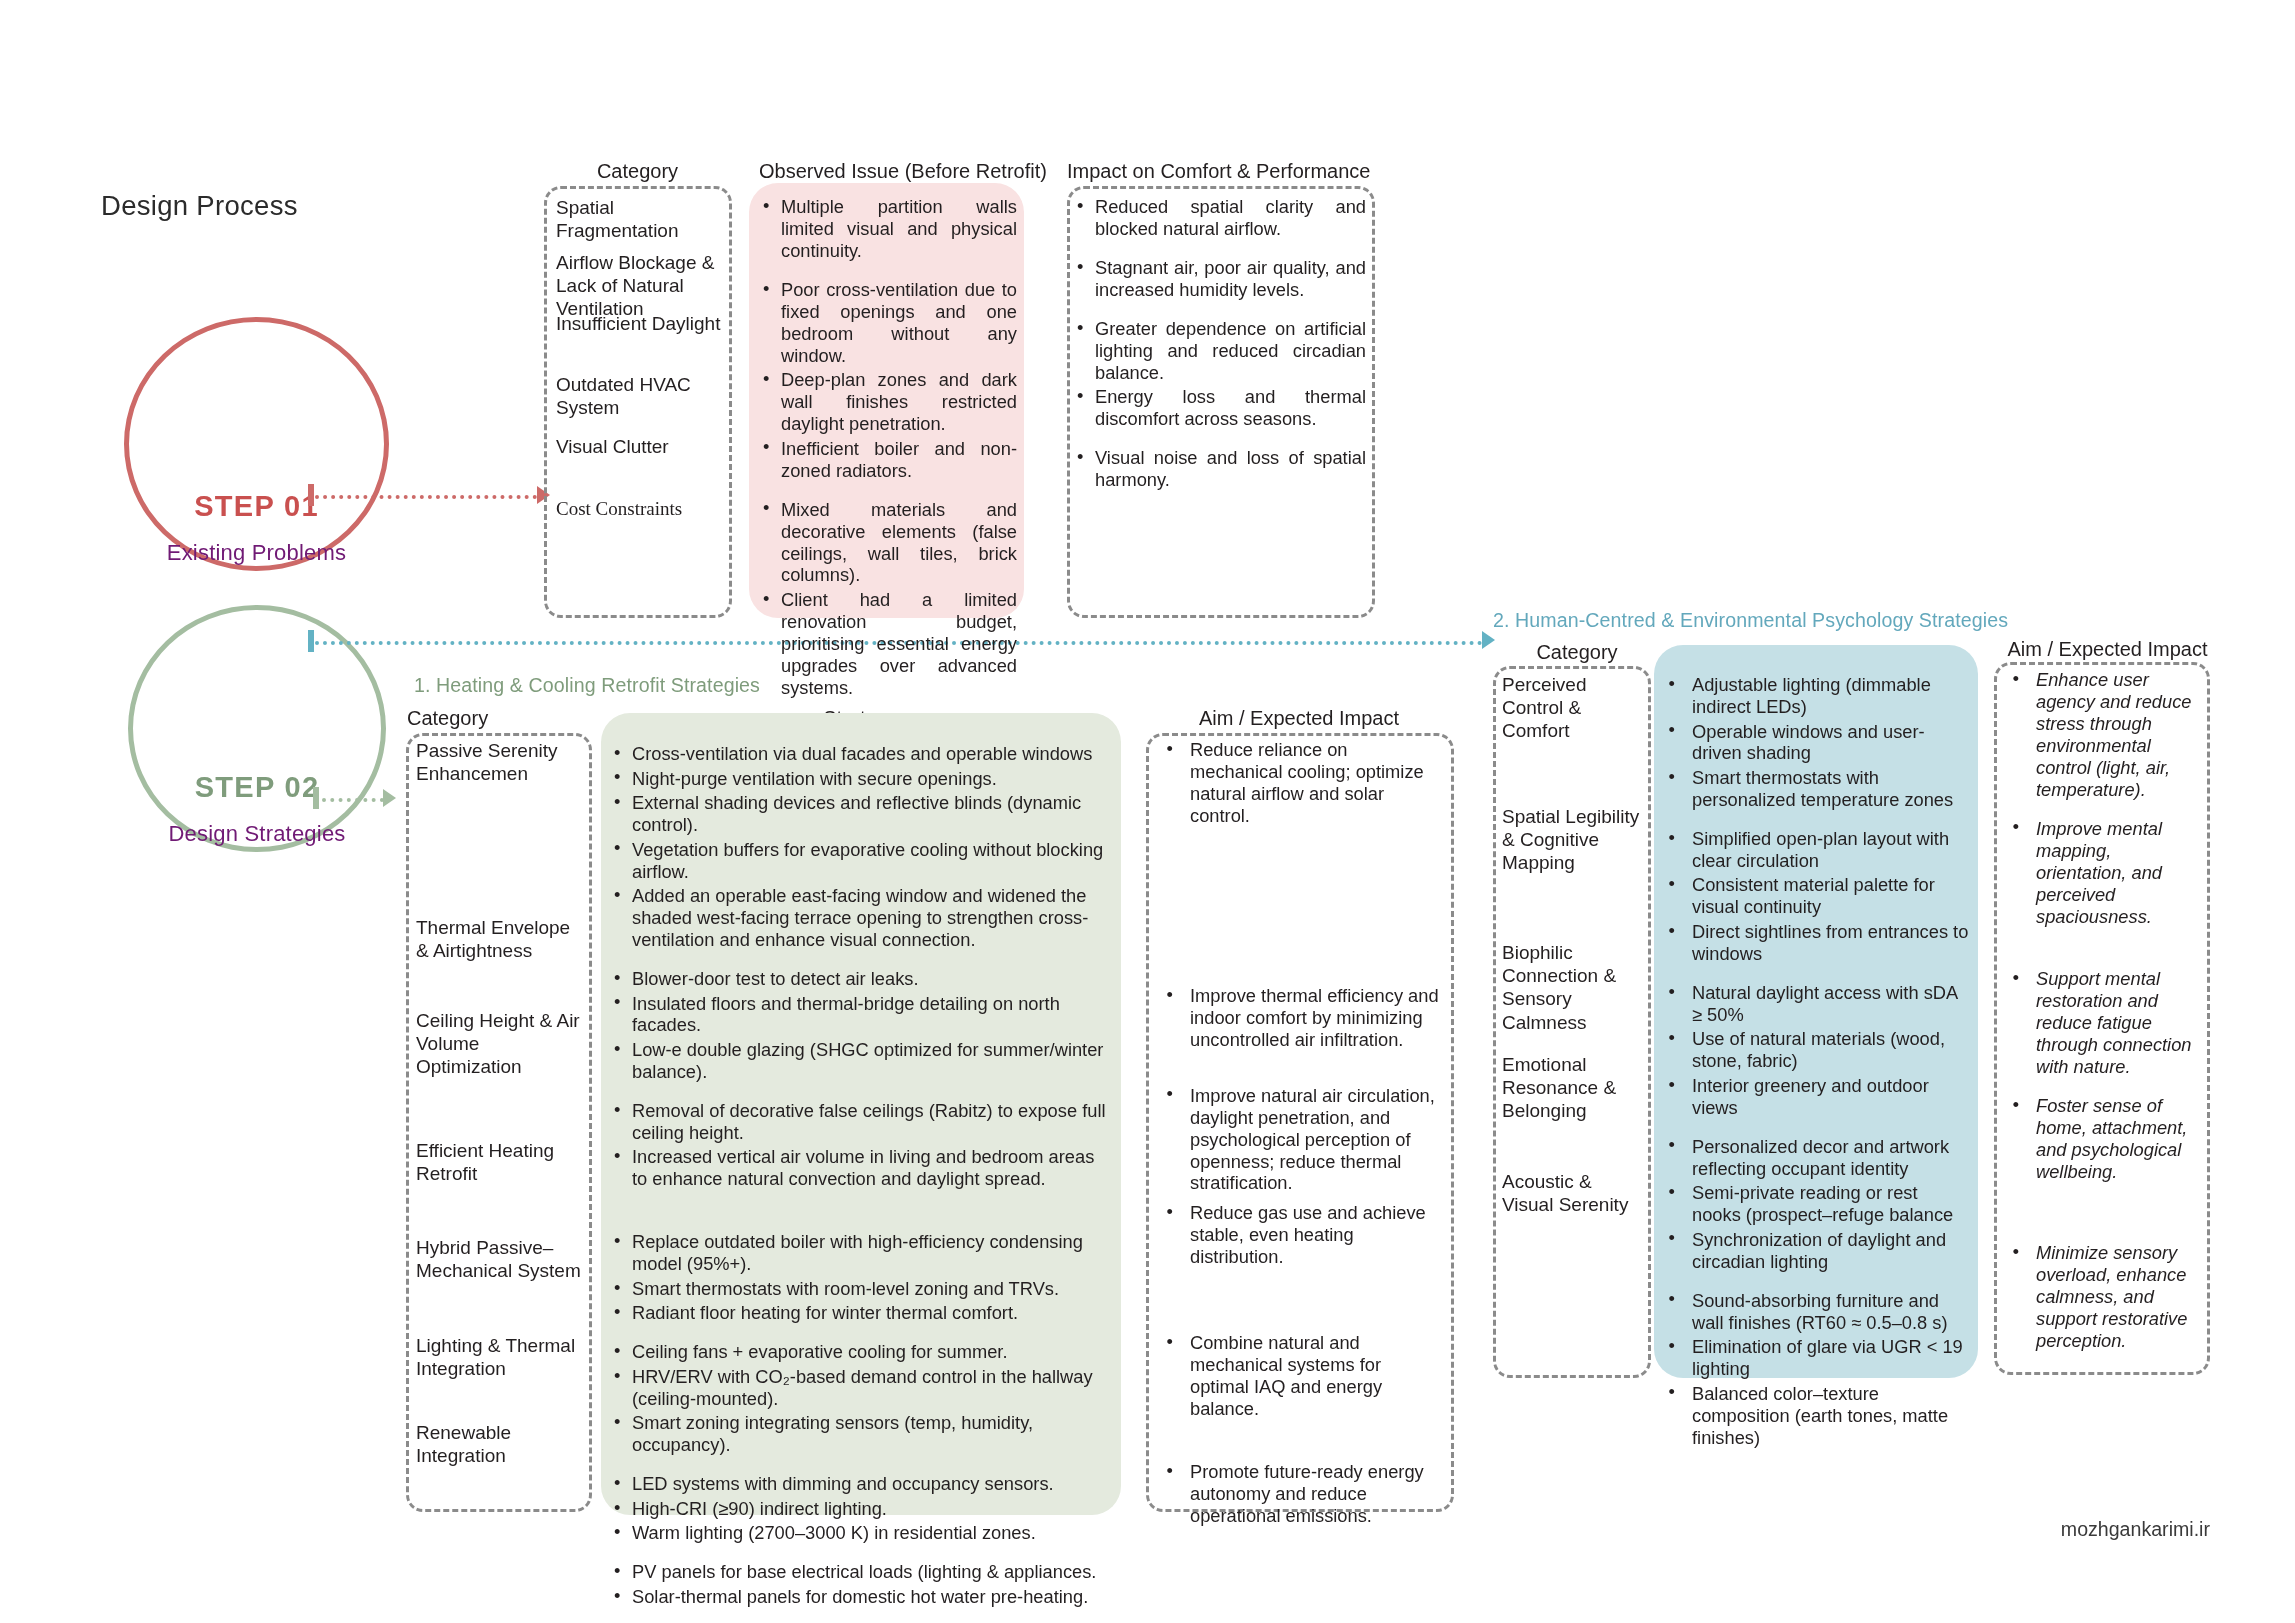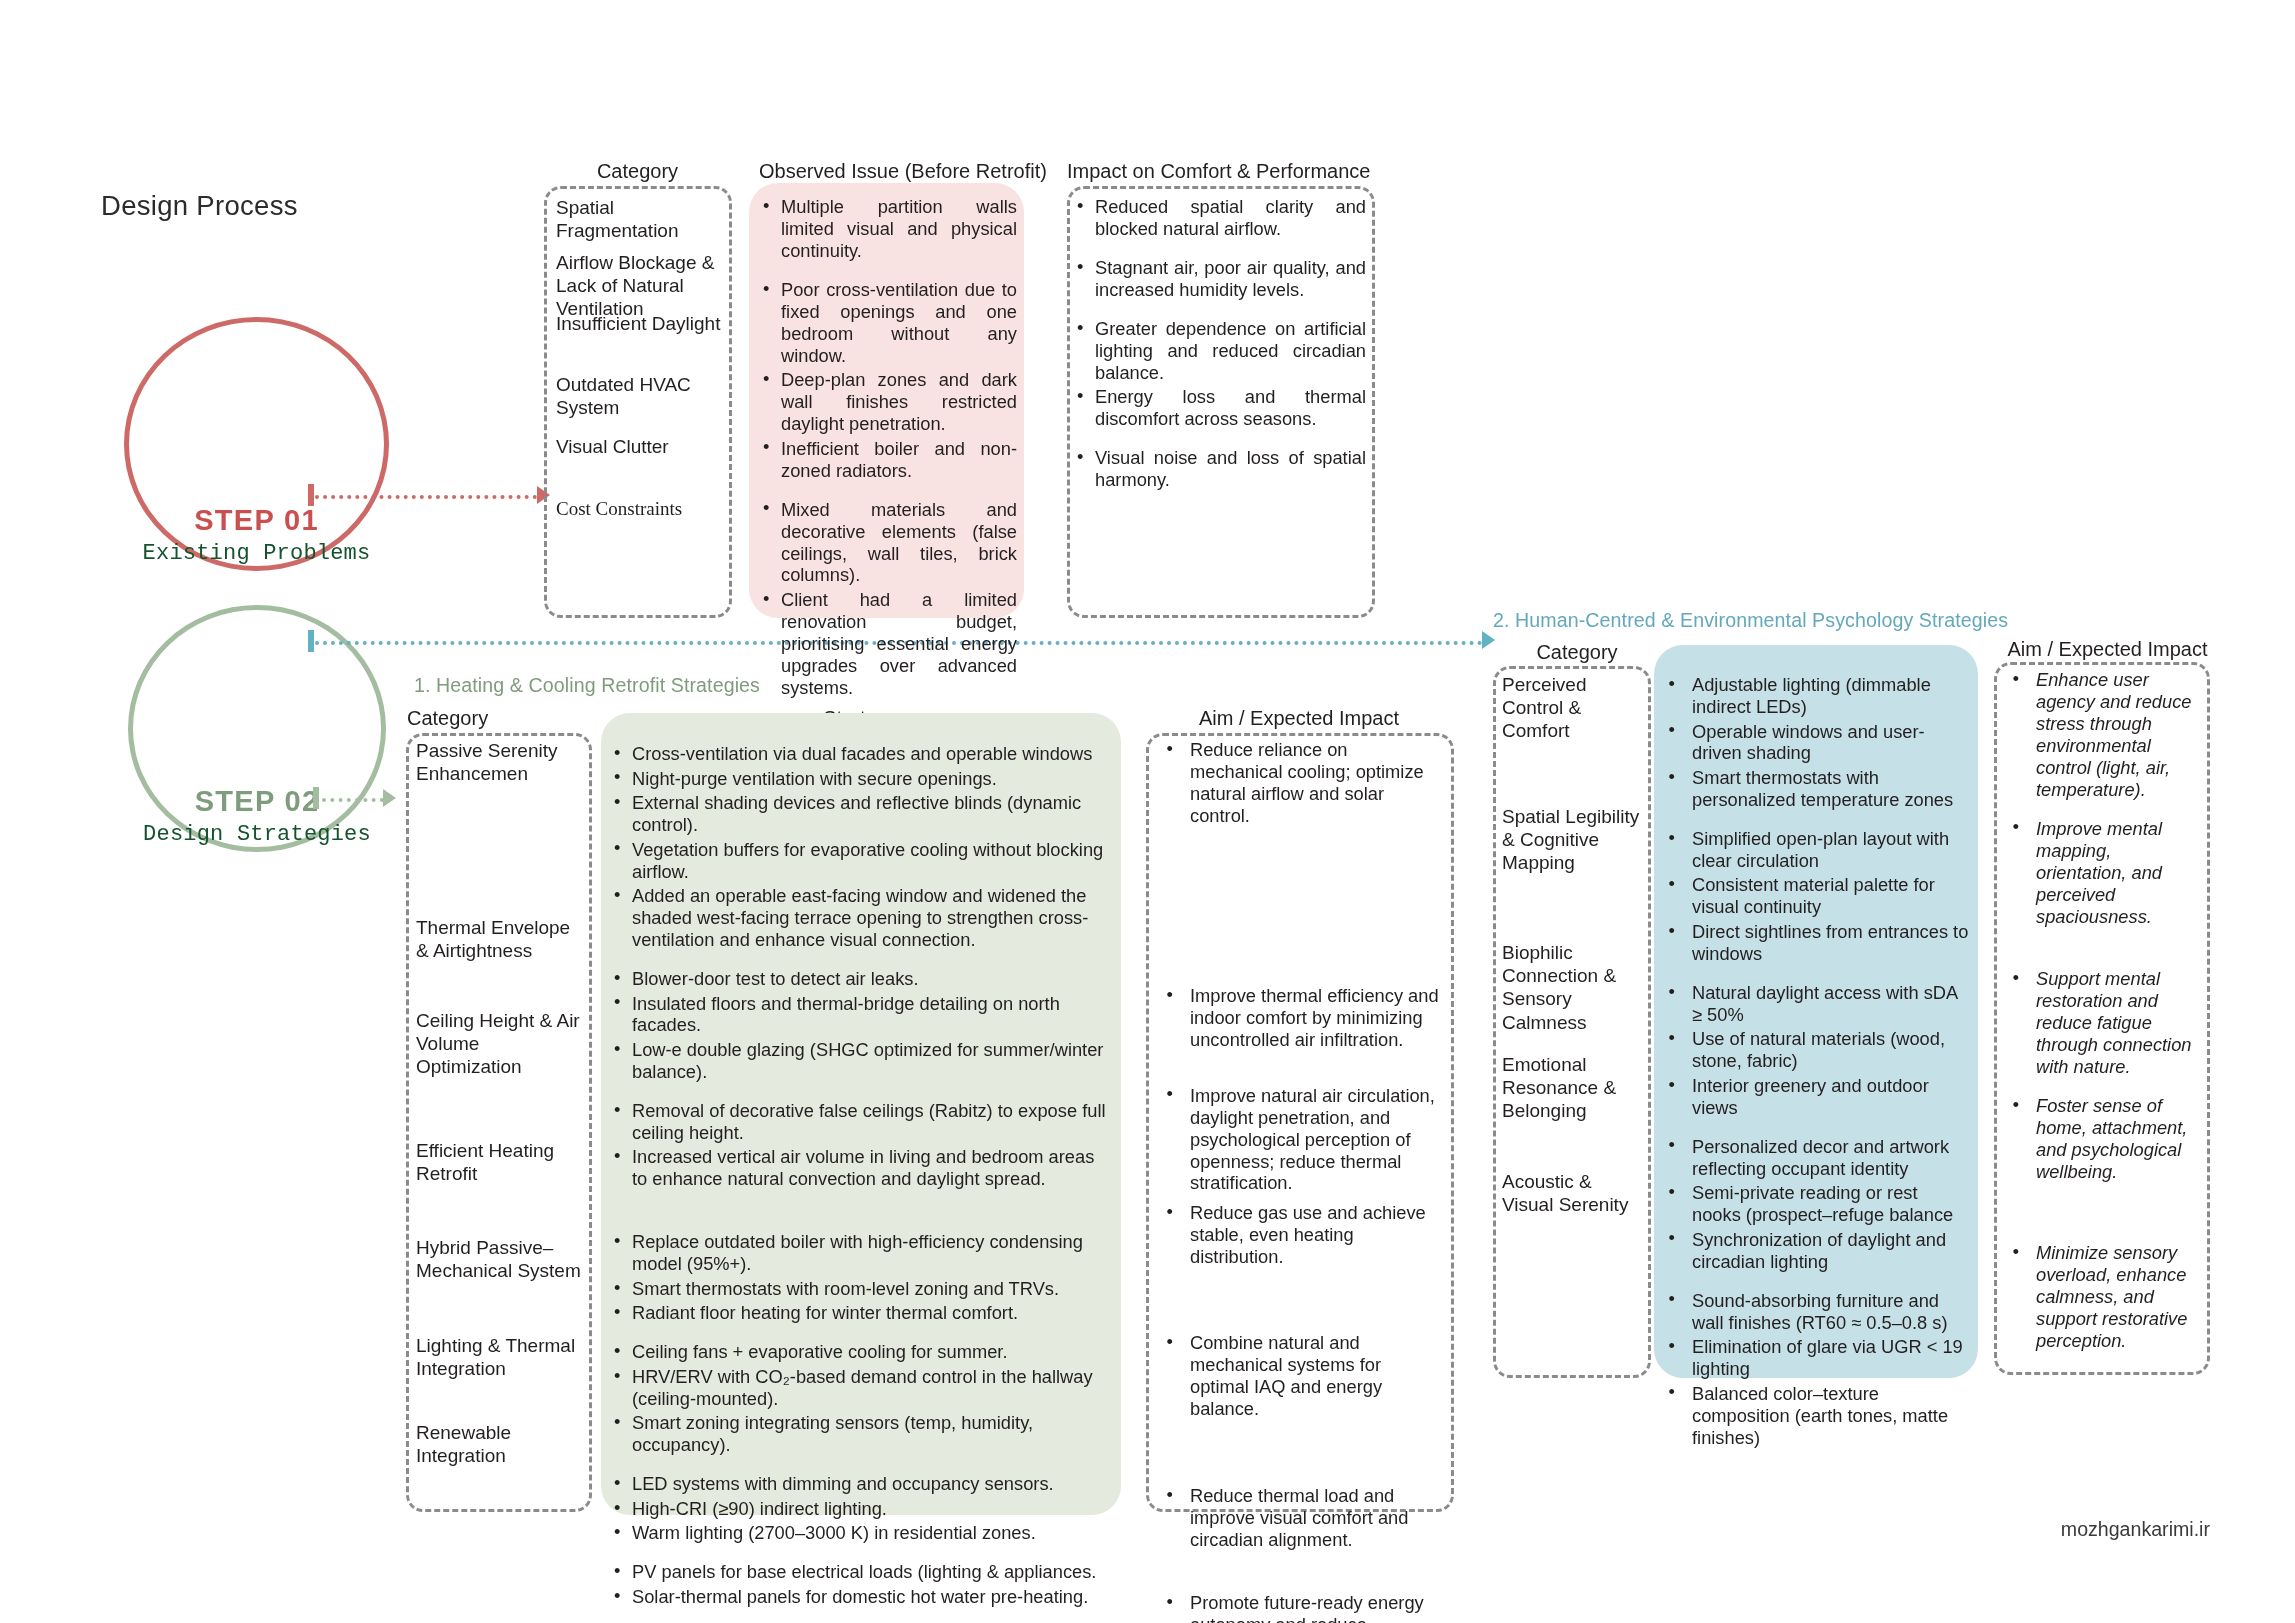--- a/index.html
+++ b/index.html
@@ -31,21 +31,21 @@
     left:124px;top:317px;width:265px;height:254px;
     border:5.9px solid #cd6a68;
   }
   #step-02-circle{
     left:128px;top:605px;width:258px;height:247px;
     border:5.9px solid #a4bda1;
   }
   .step-num{font-size:29px;font-weight:700;letter-spacing:1.3px;}
   #step-01-circle .step-num{color:#c9504f;}
   #step-02-circle .step-num{color:#7f9c7c;}
-  .step-sub{font-size:22px;color:#14532d;margin-top:4px;letter-spacing:0.2px;font-family:Liberation Mono, monospace;}
+  .step-sub{font-size:22px;color:#701a75;margin-top:17px;letter-spacing:0.2px;}
 
   
   .dotline{height:0;border-top:4.6px dotted #cd6a68;}
   .dotline.teal{border-top-color:#63b2c4;}
   .dotline.green{border-top-color:#a4bda1;}
   .tick{width:5.9px;height:22px;}
   .arrow-r{
     width:0;height:0;
     border-top:9.8px solid transparent;
     border-bottom:9.8px solid transparent;
@@ -211,21 +211,20 @@
   </ul>
 
   <div class="col-head" style="left:1145px;top:707px;width:308px;">Aim / Expected Impact</div>
   <div class="abs dashbox" style="left:1146px;top:733px;width:308px;height:779px;"></div>
   <ul class="bul wide" style="left:1160px;top:739px;width:283px;">
     <li>Reduce reliance on mechanical cooling; optimize natural airflow and solar control.</li>
     <li style="margin-top:158px;">Improve thermal efficiency and indoor comfort by minimizing uncontrolled air infiltration.</li>
     <li style="margin-top:34px;">Improve natural air circulation, daylight penetration, and psychological perception of openness; reduce thermal stratification.</li>
     <li style="margin-top:7.9px;">Reduce gas use and achieve stable, even heating distribution.</li>
     <li style="margin-top:64px;">Combine natural and mechanical systems for optimal IAQ and energy balance.</li>
-    <li style="margin-top:65px;">Reduce thermal load and improve visual comfort and circadian alignment.</li>
     <li style="margin-top:41px;">Promote future-ready energy autonomy and reduce operational emissions.</li>
   </ul>
 
   <div class="sect-head" id="sect-2-title" style="left:1493px;top:609px;">2. Human-Centred &amp; Environmental Psychology Strategies</div>
 
   <div class="col-head" style="left:1495px;top:641px;width:164px;">Category</div>
   <div class="abs dashbox" style="left:1493px;top:666px;width:158px;height:712px;"></div>
   <div class="cat-list" style="left:1502px;top:673px;width:145px;">
     <div class="cat-item" style="top:0px;width:145px;">Perceived Control &amp; Comfort</div>
     <div class="cat-item" style="top:132px;width:145px;">Spatial Legibility &amp; Cognitive Mapping</div>

